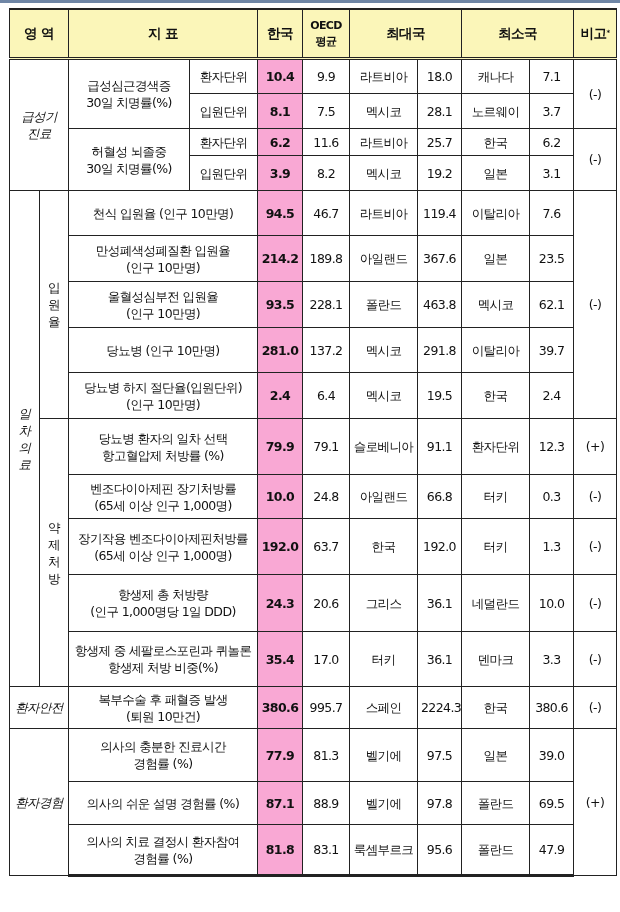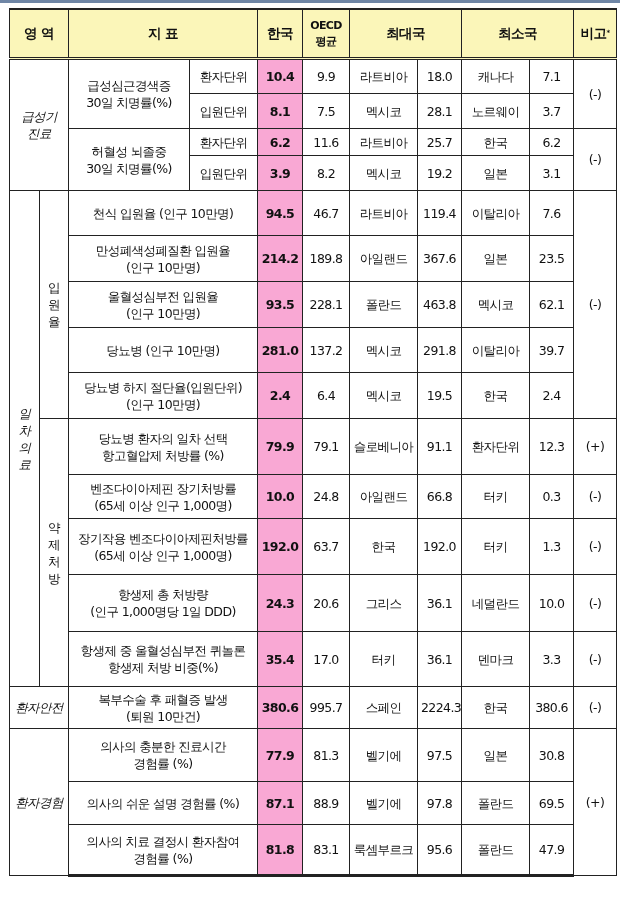--- a/index.html
+++ b/index.html
@@ -191,21 +191,21 @@
       <td colspan="2" class="left dot-b"><span>항생제 총 처방량</span><br><span>(인구 1,000명당 1일 DDD)</span></td>
       <td class="kr dot-b">24.3</td>
       <td class="dot-b">20.6</td>
       <td class="dot-b dot-r">그리스</td>
       <td class="dot-b">36.1</td>
       <td class="dot-b dot-r">네덜란드</td>
       <td class="dot-b">10.0</td>
       <td class="dot-b">(-)</td>
     </tr>
     <tr style="height:55px">
-      <td colspan="2" class="left"><span>항생제 중 울혈성심부전 퀴놀론</span><br><span>항생제 처방 비중(%)</span></td>
+      <td colspan="2" class="left"><span>항생제 중 세팔로스포린과 퀴놀론</span><br><span>항생제 처방 비중(%)</span></td>
       <td class="kr">35.4</td>
       <td>17.0</td>
       <td class="dot-r">터키</td>
       <td>36.1</td>
       <td class="dot-r">덴마크</td>
       <td>3.3</td>
       <td>(-)</td>
     </tr>
 
     <tr style="height:42px">
@@ -221,21 +221,21 @@
     </tr>
 
     <tr style="height:53px">
       <td colspan="2" rowspan="3" class="area">환자경험</td>
       <td colspan="2" class="left dot-b"><span>의사의 충분한 진료시간</span><br><span>경험률 (%)</span></td>
       <td class="kr dot-b">77.9</td>
       <td class="dot-b">81.3</td>
       <td class="dot-b dot-r">벨기에</td>
       <td class="dot-b">97.5</td>
       <td class="dot-b dot-r">일본</td>
-      <td class="dot-b">30.8</td>
+      <td class="dot-b">39.0</td>
       <td rowspan="3">(+)</td>
     </tr>
     <tr style="height:43px">
       <td colspan="2" class="left dot-b"><span>의사의 쉬운 설명 경험률 (%)</span></td>
       <td class="kr dot-b">87.1</td>
       <td class="dot-b">88.9</td>
       <td class="dot-b dot-r">벨기에</td>
       <td class="dot-b">97.8</td>
       <td class="dot-b dot-r">폴란드</td>
       <td class="dot-b">69.5</td>

